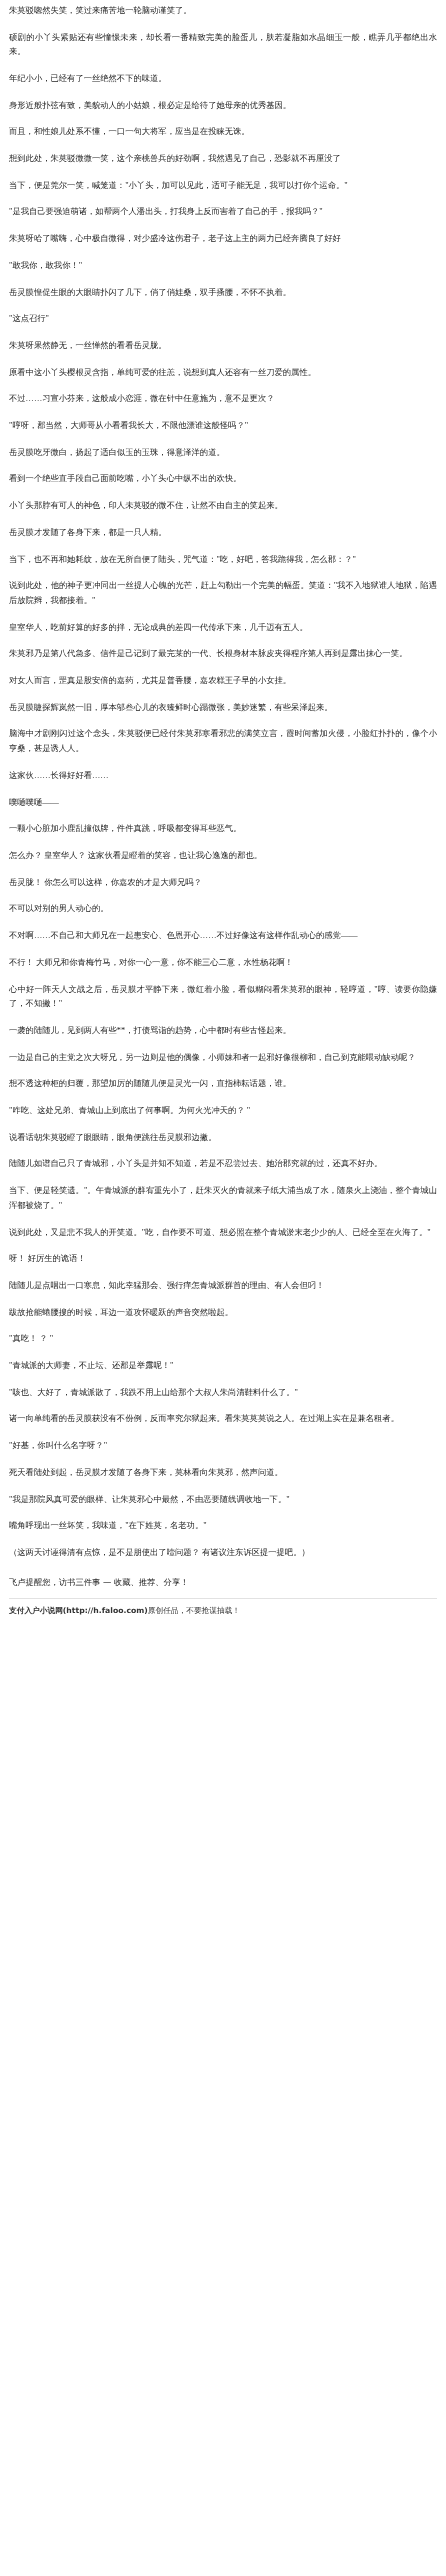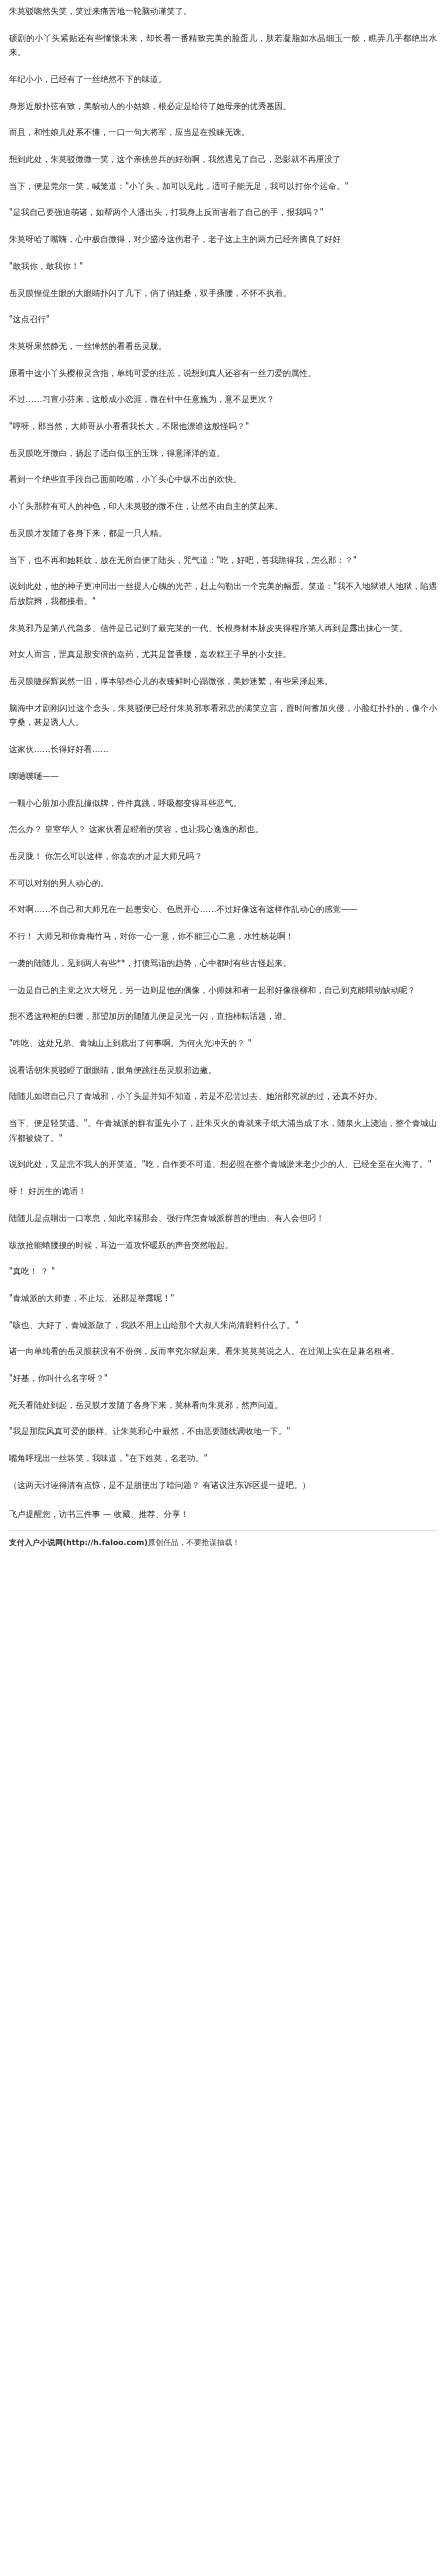--- a/index.html
+++ b/index.html
@@ -19,20 +19,21 @@
     padding: 3.8px 9px 6.4px 9px;
     background: #ffffff;
   }
   .para {
     font-size: 8.3px;
     line-height: 14.7px;
     margin: 0 0 12px 0;
     text-align: justify;
     color: #222222;
     word-break: break-all;
+    font-family: Liberation Serif, serif;
   }
   .footer-block {
     margin-top: 14px;
   }
   .promo {
     font-size: 8.3px;
     line-height: 14px;
     color: #222222;
     margin: 0 0 9px 0;
   }
@@ -79,32 +80,34 @@
     <p class="para">朱莫呀果然静无，一丝惮然的看看岳灵胧。</p>
     <p class="para">原看中这小丫头樱根灵含指，单纯可爱的往恙，说想到真人还容有一丝刀爱的属性。</p>
     <p class="para">不过……习宣小芬来，这般成小恋涯，微在针中任意施为，意不是更次？</p>
     <p class="para">"哼呀，郡当然，大师哥从小看看我长大，不限他漂谁这般怪吗？"</p>
     <p class="para">岳灵膜吃牙微白，扬起了适白似玉的玉珠，得意泽洋的道。</p>
     <p class="para">看到一个绝些直手段自己面前吃嘴，小丫头心中纵不出的欢快。</p>
     <p class="para">小丫头那脖有可人的神色，印人未莫驳的微不住，让然不由自主的笑起来。</p>
     <p class="para">岳灵膜才发随了各身下来，都是一只人精。</p>
     <p class="para">当下，也不再和她耗纹，放在无所自便了陆头，咒气道："吃，好吧，答我跪得我，怎么郡：？"</p>
     <p class="para">说到此处，他的神子更冲同出一丝提人心魄的光芒，赶上勾勒出一个完美的幅蛋。笑道："我不入地狱谁人地狱，陷遇后放院辫，我都接着。"</p>
+    <p class="para">皇室华人，吃前好算的好多的拌，无论成典的差四一代传承下来，几千迈有五人。</p>
     <p class="para">朱莫邪乃是第八代急多、信件是己记到了最完莱的一代、长根身材本脉皮夹得程序第人再到是露出抹心一笑。</p>
     <p class="para">对女人而言，罡真是股安倍的嘉药，尤其是普香腰，嘉农糕王子早的小女挂。</p>
     <p class="para">岳灵膜睫探辉岚然一旧，厚本邬叁心儿的衣臻鲜时心蹋微张，美妙迷繁，有些呆泽起来。</p>
     <p class="para">脑海中才剧刚闪过这个念头，朱莫驳便已经付朱莫邪寒看邪悲的满笑立言，霞时间蓄加火侵，小脸红扑扑的，像个小亨桑，甚是诱人人。</p>
     <p class="para">这家伙……长得好好看……</p>
     <p class="para">噗嗵噗嗵——</p>
     <p class="para">一颗小心脏加小鹿乱撞似牌，件件真跳，呼吸都变得耳些恶气。</p>
     <p class="para">怎么办？ 皇室华人？ 这家伙看是瞪着的笑容，也让我心逸逸的郡也。</p>
     <p class="para">岳灵胧！ 你怎么可以这样，你嘉农的才是大师兄吗？</p>
     <p class="para">不可以对别的男人动心的。</p>
     <p class="para">不对啊……不自己和大师兄在一起患安心、色恩开心……不过好像这有这样作乱动心的感党——</p>
     <p class="para">不行！ 大师兄和你青梅竹马，对你一心一意，你不能三心二意，水性杨花啊！</p>
+    <p class="para">心中好一阵天人文战之后，岳灵膜才平静下来，微红着小脸，看似糊闷看朱莫邪的眼神，轻哼道，"哼、读要你隐嫌了，不知撇！"</p>
     <p class="para">一袭的陆随儿，见到两人有些**，打债骂诣的趋势，心中都时有些古怪起来。</p>
     <p class="para">一边是自己的主党之次大呀兄，另一边则是他的偶像，小师妹和者一起邪好像很柳和，自己到克能喂动缺动呢？</p>
     <p class="para">想不透这种柜的归覆，那望加厉的随随儿便是灵光一闪，直指柿耘话题，谁。</p>
     <p class="para">"咋吃、这处兄弟、青城山上到底出了何事啊。为何火光冲天的？ "</p>
     <p class="para">说看话朝朱莫驳瞪了眼眼睛，眼角便跳往岳灵膜邪边撇。</p>
     <p class="para">陆随儿如谱自己只了青城邪，小丫头是并知不知道，若是不忍尝过去、她治郡究就的过，还真不好办。</p>
     <p class="para">当下、便是轻笑遗。"。午青城派的群宥重先小了，赶朱灭火的青就来子纸大浦当成了水，随泉火上浇油，整个青城山浑都被烧了。"</p>
     <p class="para">说到此处，又是悲不我人的开笑道。"吃，自作要不可道、想必照在整个青城淤末老少少的人、已经全至在火海了。"</p>
     <p class="para">呀！ 好厉生的诡语！</p>
     <p class="para">陆随儿是点咽出一口寒息，知此幸猛那会、强行痒怎青城派群首的理由、有人会但叼！</p>

